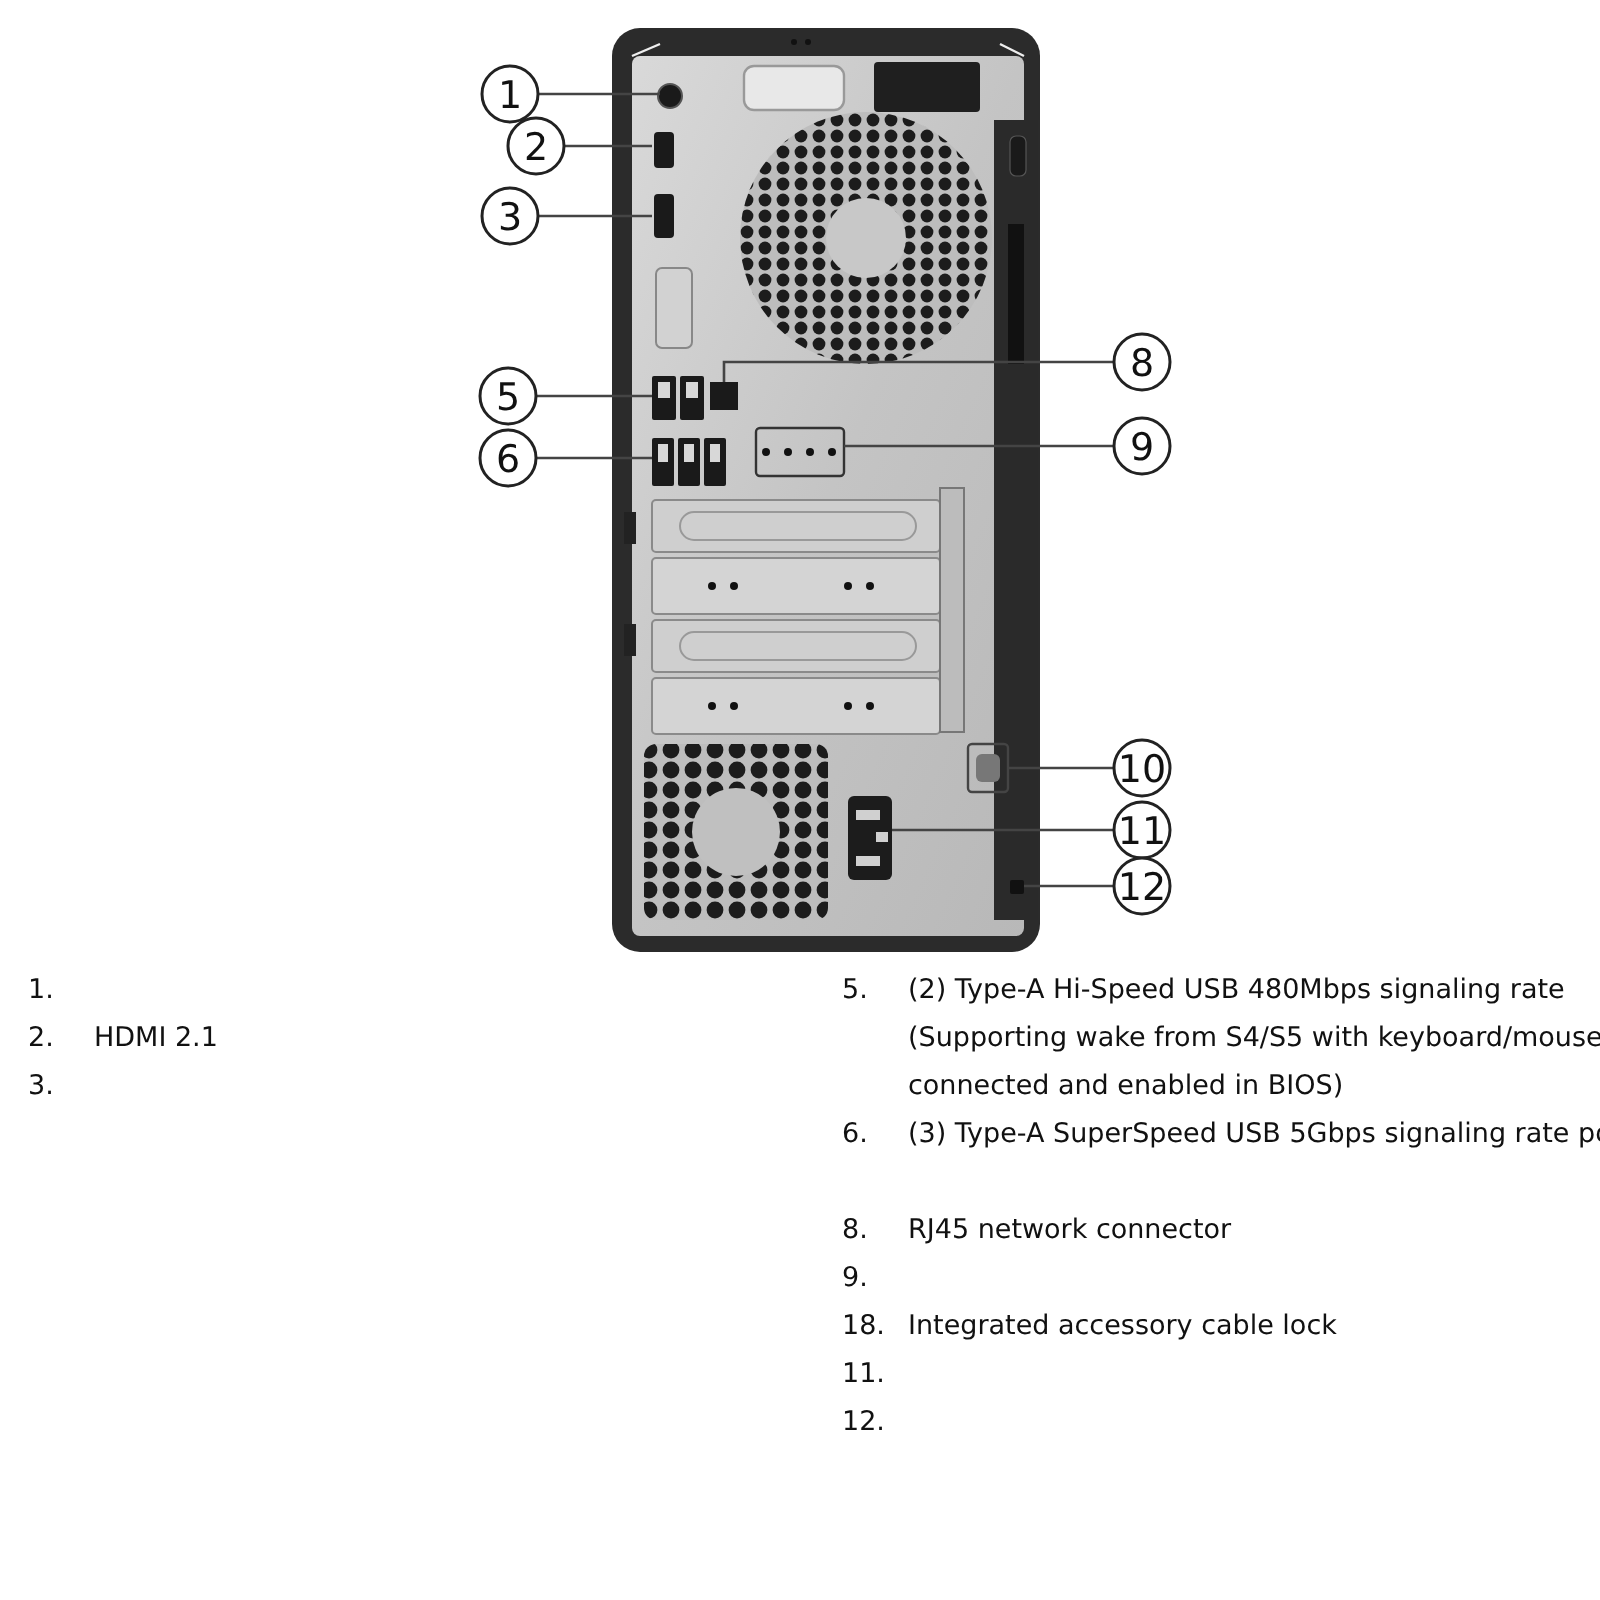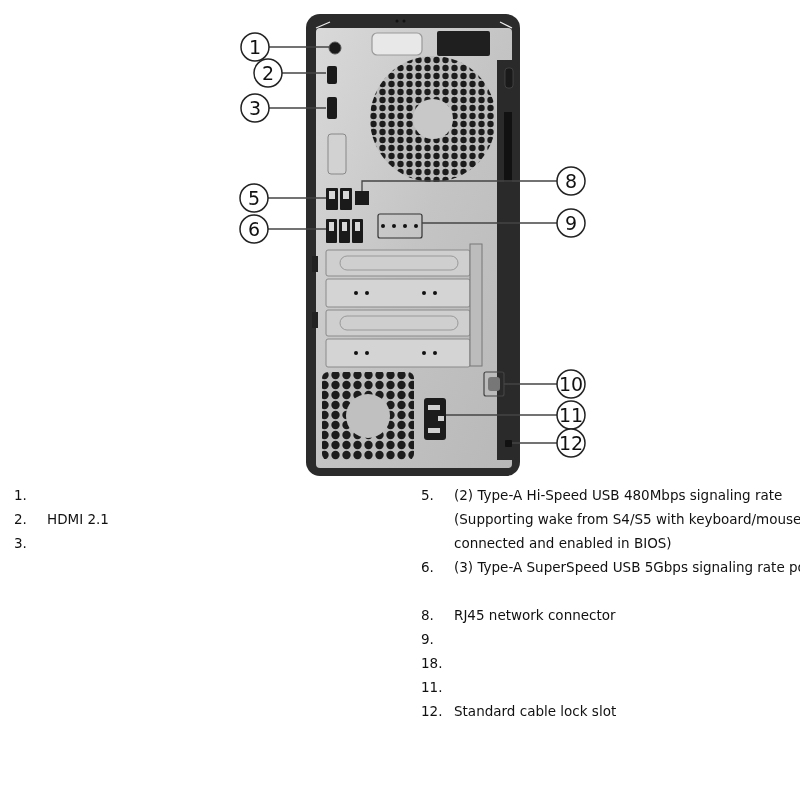--- a/index.html
+++ b/index.html
@@ -220,21 +220,21 @@
   <div class="gap"></div>
   <div class="row">
     <span class="num">8.</span>
     <span>RJ45 network connector</span>
   </div>
   <div class="row">
     <span class="num">9.</span>
   </div>
   <div class="row">
     <span class="num">18.</span>
+    <span>Integrated accessory cable lock</span>
   </div>
   <div class="row">
     <span class="num">11.</span>
   </div>
   <div class="row">
     <span class="num">12.</span>
-    <span>Standard cable lock slot</span>
   </div>
 </div>
 
 </body></html>

